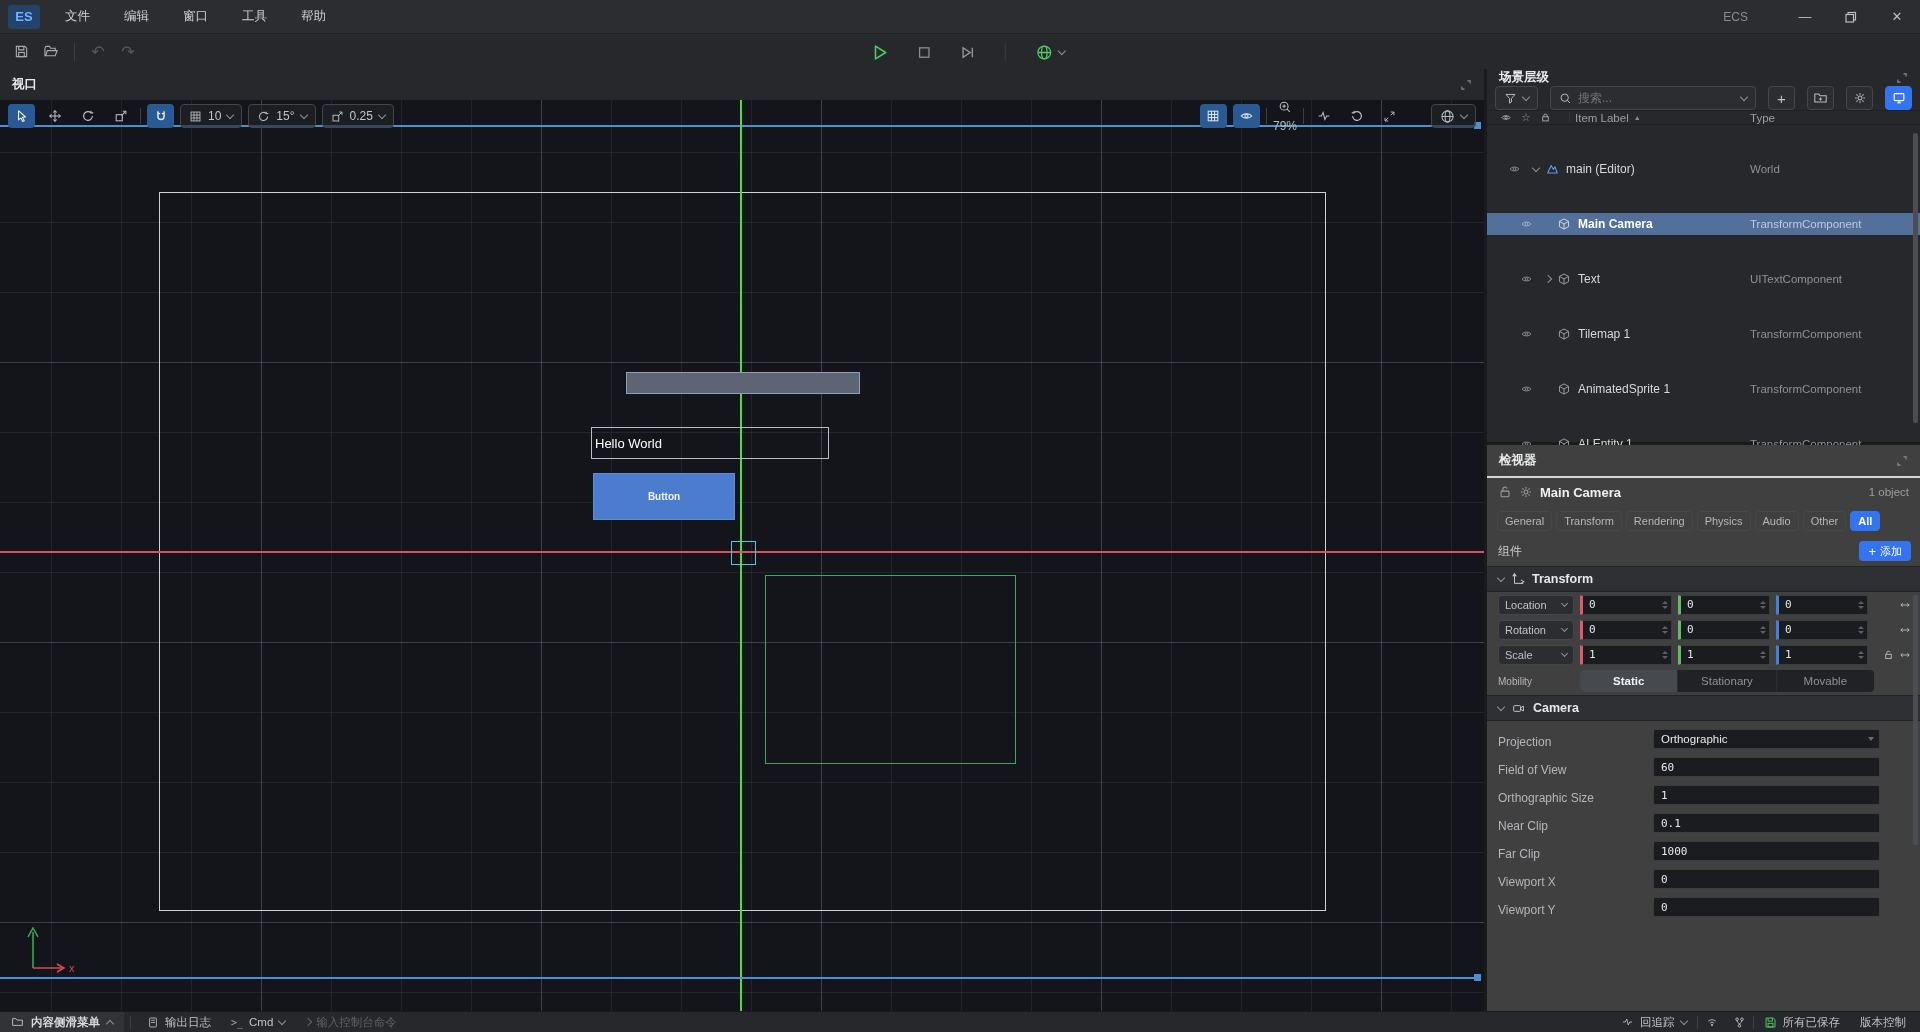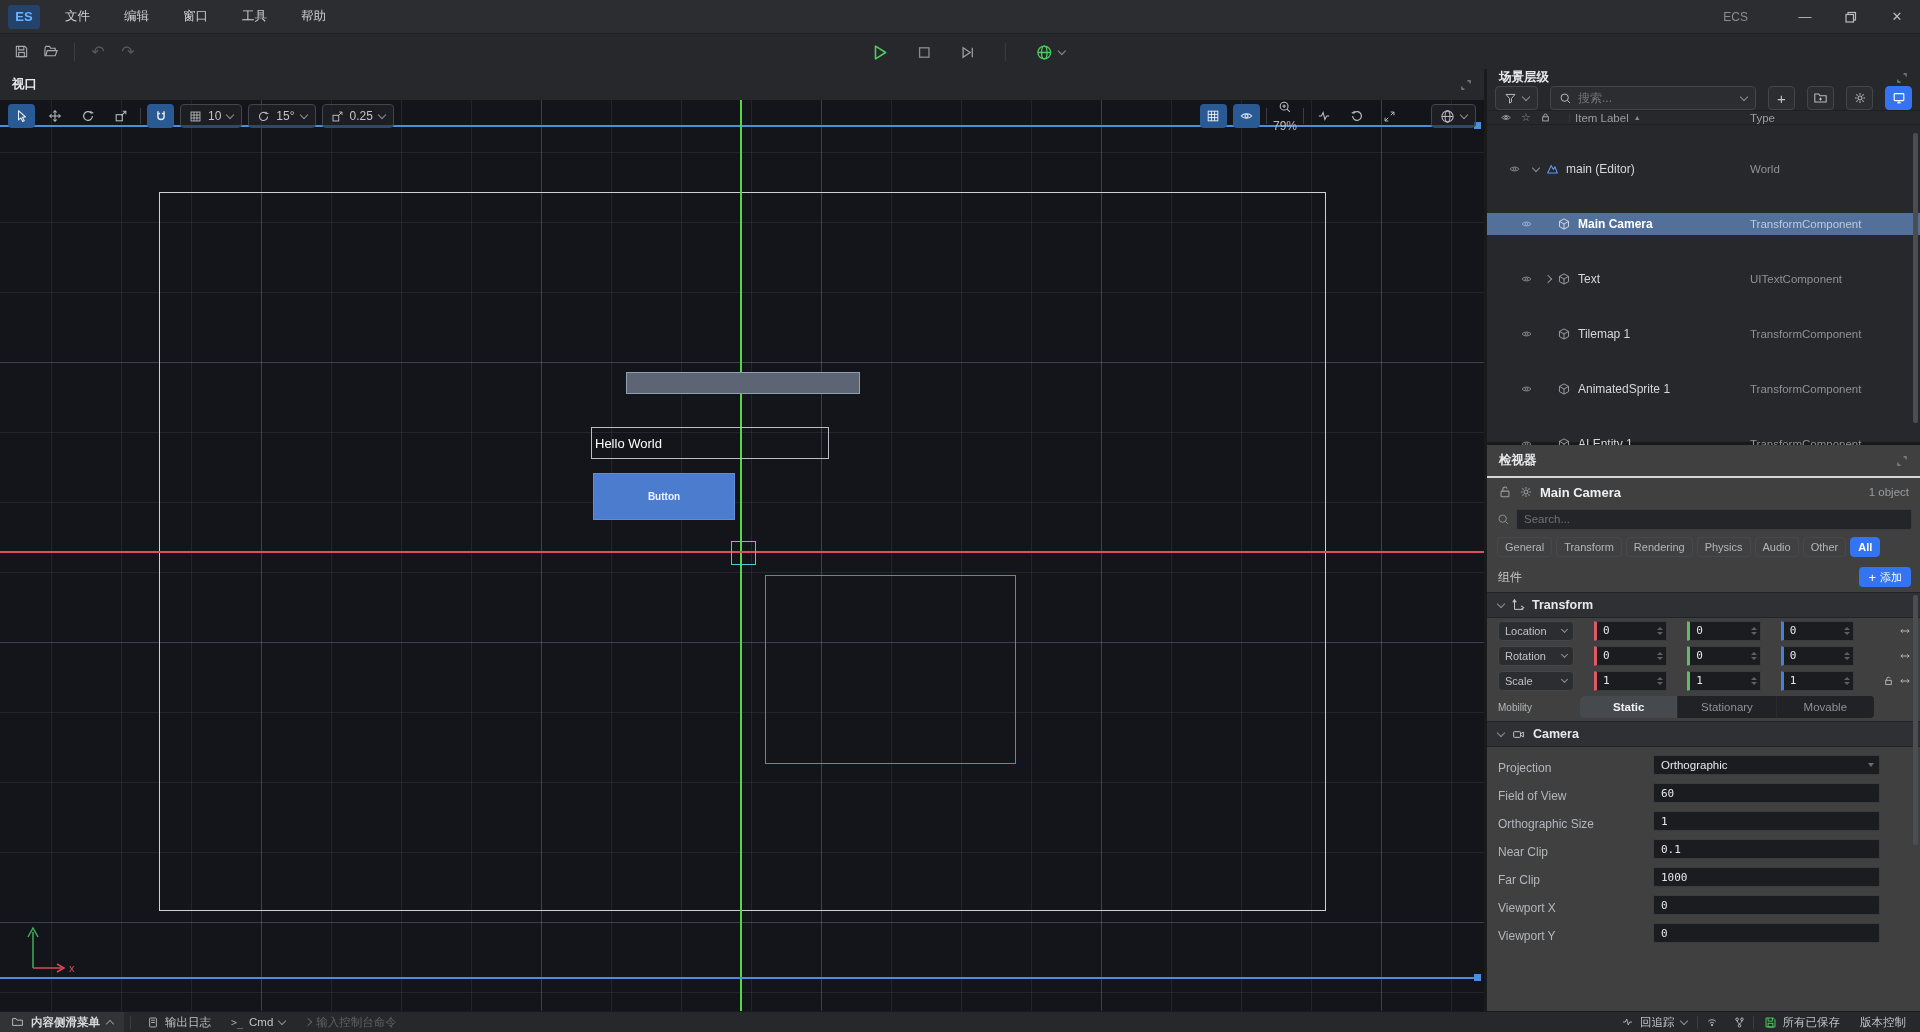--- a/index.html
+++ b/index.html
@@ -132,21 +132,21 @@
   .tab { border:1px solid #46484d; color:#b3b6ba; border-radius:4px; height:20px; padding:0 7px;
          font-size:11px; display:flex; align-items:center; }
   .tab.active { background:#3574f0; border-color:#3574f0; color:#fff; font-weight:bold; }
   .comp-row { height:30px; display:flex; align-items:center; padding:0 9px 0 11px; }
   .comp-label { color:#c8cacc; font-size:12px; }
   .add-btn { margin-left:auto; background:#3574f0; color:#fff; height:20px; padding:0 9px; border-radius:4px;
              font-size:11px; display:flex; align-items:center; gap:4px; }
   .add-btn .plus-glyph { color:#fff; font-size:13px; }
   .section-head { height:26px; background:#2e3034; display:flex; align-items:center; gap:7px; padding:0 11px;
                   font-weight:bold; color:#e6e8ea; font-size:12.5px; border-top:1px solid #212326; border-bottom:1px solid #212326; }
-  .tr-row { height:25px; display:flex; align-items:center; padding:0 8px 0 11px; gap:20px; }
+  .tr-row { height:25px; display:flex; align-items:center; padding:0 8px 0 11px; gap:6px; }
   .axis-chip { width:76px; height:20px; border:1px solid #44464b; background:#2b2d30; border-radius:4px;
                display:flex; align-items:center; padding:0 6px; font-size:11px; color:#c0c3c6; }
   .axis-chip .cv { margin-left:auto; width:5px; height:5px; }
   .num-field { flex:1; height:20px; background:#1b1c1f; border:1px solid #3a3c40; border-left:3px solid #888;
                display:flex; align-items:center; padding:0 6px; font-family:"DejaVu Sans Mono",monospace;
                font-size:11px; color:#e6e8ea; position:relative; border-radius:1px; }
   .ax-x { border-left-color:#e05a66; } .ax-y { border-left-color:#63bd68; } .ax-z { border-left-color:#4a7fd8; }
   .spin { position:absolute; right:3px; top:50%; transform:translateY(-50%); display:flex; flex-direction:column; gap:2px; }
   .spin i { display:block; width:0; height:0; border-left:3px solid transparent; border-right:3px solid transparent; }
   .spin .u { border-bottom:3.5px solid #5c5f63; } .spin .d { border-top:3.5px solid #5c5f63; }
@@ -690,31 +690,20 @@
         <span class="ic">
           <svg width="14" height="14" viewBox="0 0 16 16" fill="none" stroke="#9a9da1" stroke-width="1.2">
               <circle cx="8" cy="8" r="2.2"></circle>
               <path d="M8 2.2v2M8 11.8v2M2.2 8h2M11.8 8h2M3.9 3.9l1.4 1.4M10.7 10.7l1.4 1.4M12.1 3.9l-1.4 1.4M5.3 10.7l-1.4 1.4"></path>
             </svg>
         </span>
         <span class="obj-name">Main Camera</span>
         <span class="obj-count">1 object</span>
       </div>
 
-      <div class="insp-search">
-        <span class="ic">
-          <svg width="13" height="13" viewBox="0 0 16 16" fill="none" stroke="#8a8d91" stroke-width="1.2">
-              <circle cx="7" cy="7" r="4.5"></circle>
-              <line x1="10.4" y1="10.4" x2="13.5" y2="13.5"></line>
-            </svg>
-        </span>
-        <div class="insp-search-box">
-          <span>Search...</span>
-        </div>
-      </div>
 
       <div class="tabs">
         <div class="tab">General</div>
         <div class="tab">Transform</div>
         <div class="tab">Rendering</div>
         <div class="tab">Physics</div>
         <div class="tab">Audio</div>
         <div class="tab">Other</div>
         <div class="tab active">All</div>
       </div>

